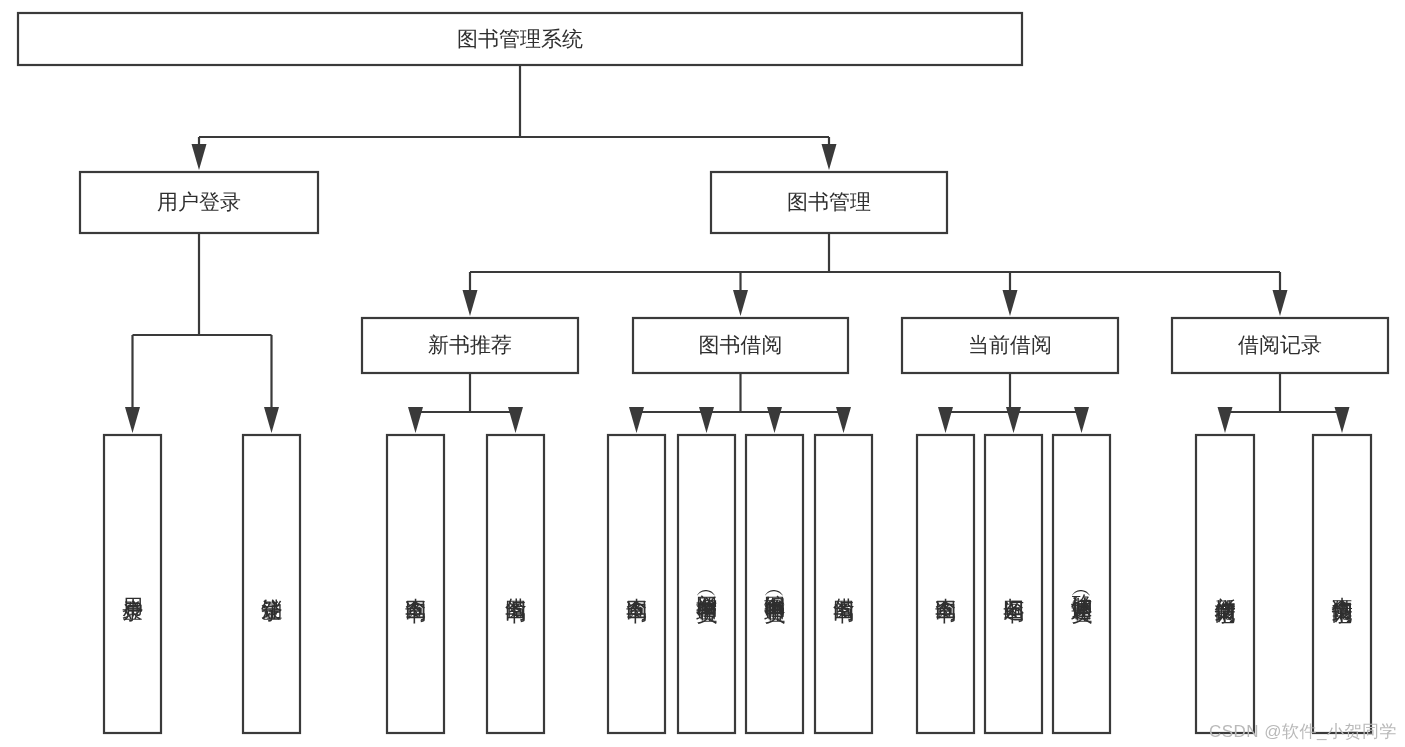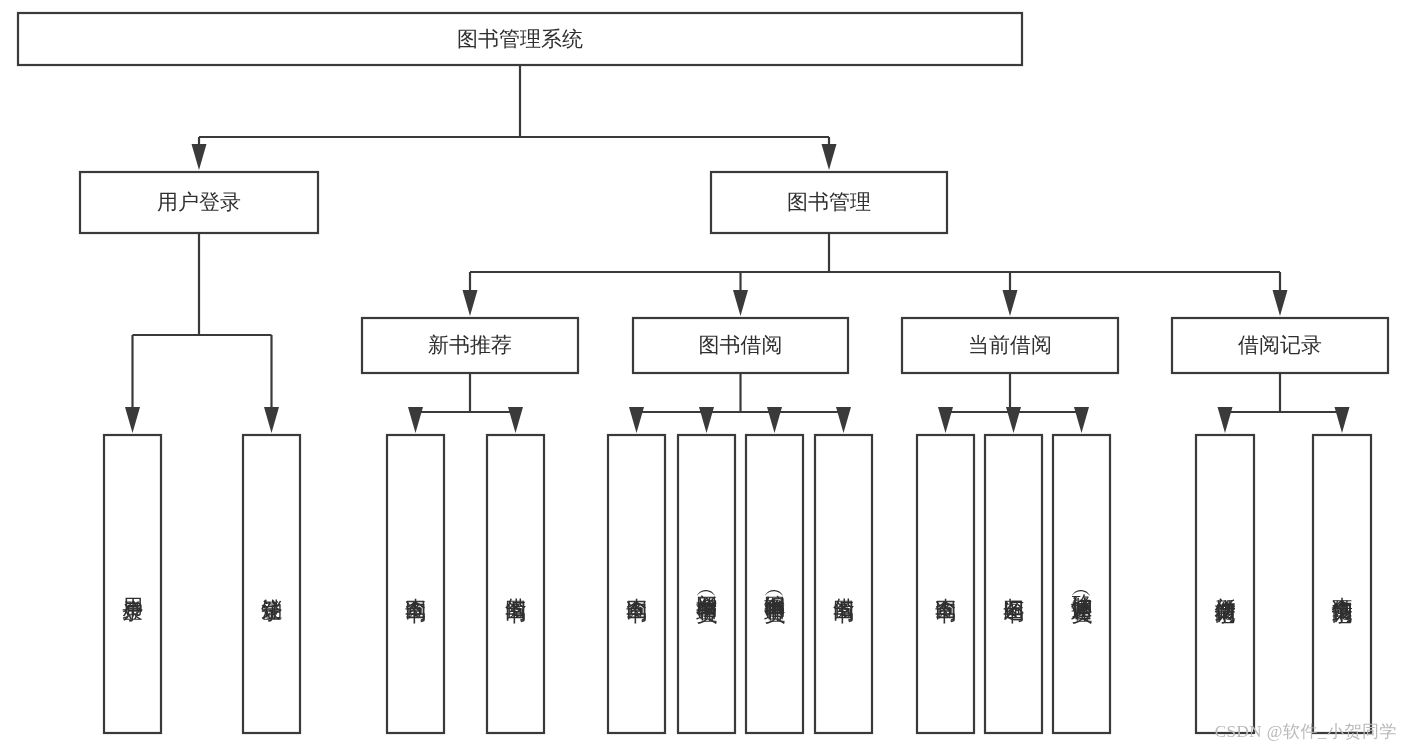--- a/index.html
+++ b/index.html
@@ -46,21 +46,21 @@
     font-family: "Liberation Sans", "DejaVu Sans", sans-serif;
     font-size: 21px;
     fill: #2f2f2f;
     text-anchor: middle;
     dominant-baseline: middle;
   }
   .watermark-text {
     position: absolute;
     right: 8px;
     bottom: 4px;
-    font-family: Liberation Serif, serif;
+    font-family: Liberation Sans, sans-serif;
     font-size: 17px;
     color: #b9b9b9;
     letter-spacing: 0.5px;
     white-space: nowrap;
     user-select: none;
   }
   .vlabel {
     position: absolute;
     display: flex;
     align-items: center;

